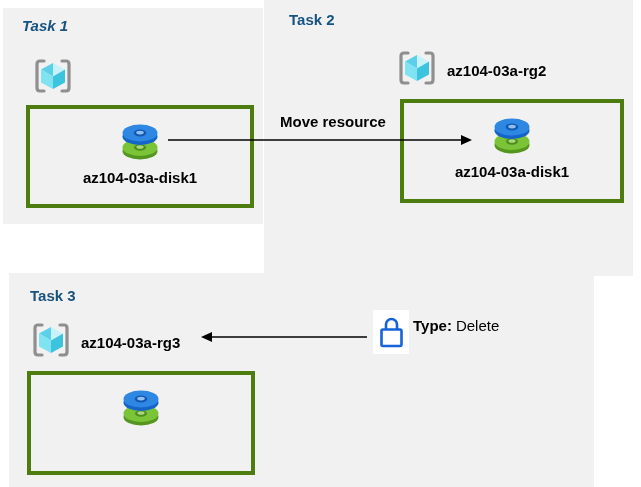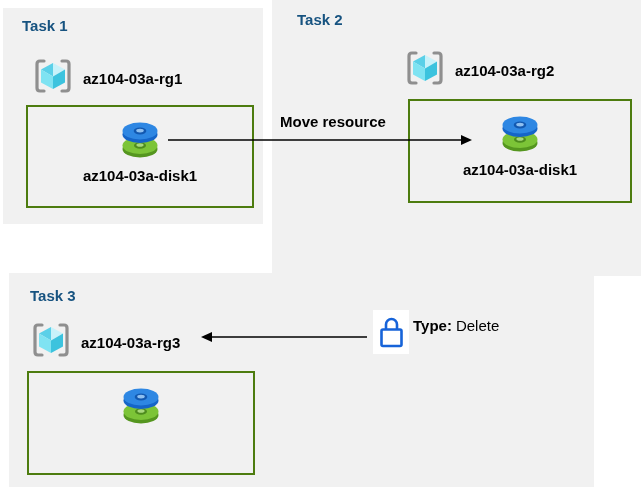--- a/index.html
+++ b/index.html
@@ -4,39 +4,39 @@
 <style>
   html,body{margin:0;padding:0;}
   body{
     width:641px;height:487px;position:relative;overflow:hidden;
     background:#ffffff;
     font-family:"Liberation Sans", sans-serif;
     -webkit-font-smoothing:antialiased;
   }
   .panel{position:absolute;background:#f1f1f1;}
   #task1{left:3px;top:8px;width:260px;height:216px;}
-  #task2{left:272px;top:0px;width:369px;height:276px;}
+  #task2{left:264px;top:0px;width:369px;height:276px;}
   #task3{left:9px;top:273px;width:585px;height:224px;}
 
   .panel-title{
     position:absolute;font-weight:bold;font-size:15px;color:#175380;
     white-space:nowrap;
   }
-  #task1 .panel-title{left:19px;top:9px;}
+  #task1 .panel-title{left:19px;top:9px;font-style:italic;}
   #task2 .panel-title{left:25px;top:11px;}
   #task3 .panel-title{left:21px;top:14px;}
 
   .rg-row{position:absolute;display:flex;align-items:center;gap:10px;}
   #task1 .rg-row{left:30px;top:50px;}
   #task2 .rg-row{left:133px;top:50px;}
   #task3 .rg-row{left:22px;top:49px;}
   .rg-label{font-weight:bold;font-size:15px;color:#000;white-space:nowrap;}
 
   .resource-box{
-    position:absolute;border:2px solid #4d7c0f;background:transparent;
+    position:absolute;border:4px solid #4d7c0f;background:transparent;
     display:flex;flex-direction:column;align-items:center;
     padding-top:12px;box-sizing:border-box;
   }
   #task1 .resource-box{left:23px;top:97px;width:228px;height:103px;}
   #task2 .resource-box{left:136px;top:99px;width:224px;height:104px;}
   #task3 .resource-box{left:18px;top:98px;width:228px;height:104px;}
   .disk-label{font-weight:bold;font-size:15px;color:#000;margin-top:4px;white-space:nowrap;}
 
   #arrow-overlay{position:absolute;left:0;top:0;width:641px;height:487px;pointer-events:none;}
 
@@ -66,21 +66,20 @@
     <span class="icon-slot">
   <svg width="40" height="36" viewBox="0 0 40 36">
     <path d="M11 3 H7 Q4 3 4 6 V30 Q4 33 7 33 H11" stroke="#8f8f8f" stroke-width="3.2" fill="none" stroke-linecap="round"></path>
     <path d="M29 3 H33 Q36 3 36 6 V30 Q36 33 33 33 H29" stroke="#8f8f8f" stroke-width="3.2" fill="none" stroke-linecap="round"></path>
     <polygon points="20,5 8,11.5 20,18.5" fill="#5bd0e8"></polygon>
     <polygon points="20,5 32,11.5 20,18.5" fill="#c8f2fa"></polygon>
     <polygon points="8,11.5 20,18.5 20,31 8,24.5" fill="#7fe3f2"></polygon>
     <polygon points="32,11.5 20,18.5 20,31 32,24.5" fill="#3cc3de"></polygon>
   </svg>
 </span>
-    <span class="rg-label">az104-03a-rg1</span>
   </div>
   <div class="resource-box">
     <span class="icon-slot">
   <svg width="50" height="40" viewBox="0 0 50 40">
     <ellipse cx="25" cy="30" rx="17.5" ry="8.5" fill="#55961f"></ellipse>
     <ellipse cx="25" cy="26.5" rx="17.5" ry="8.5" fill="#7cc437"></ellipse>
     <ellipse cx="25" cy="26.5" rx="6" ry="3.2" fill="#4e8c1e"></ellipse>
     <ellipse cx="25" cy="26" rx="3.6" ry="1.8" fill="#a8d87c"></ellipse>
     <ellipse cx="25" cy="15.5" rx="17.5" ry="8.5" fill="#1565c8"></ellipse>
     <ellipse cx="25" cy="12" rx="17.5" ry="8.5" fill="#2e87e3"></ellipse>

